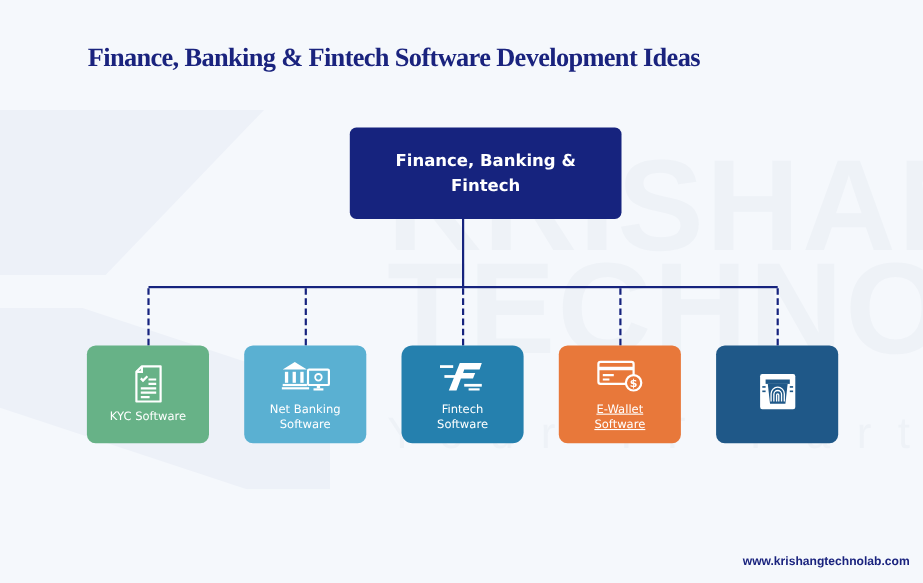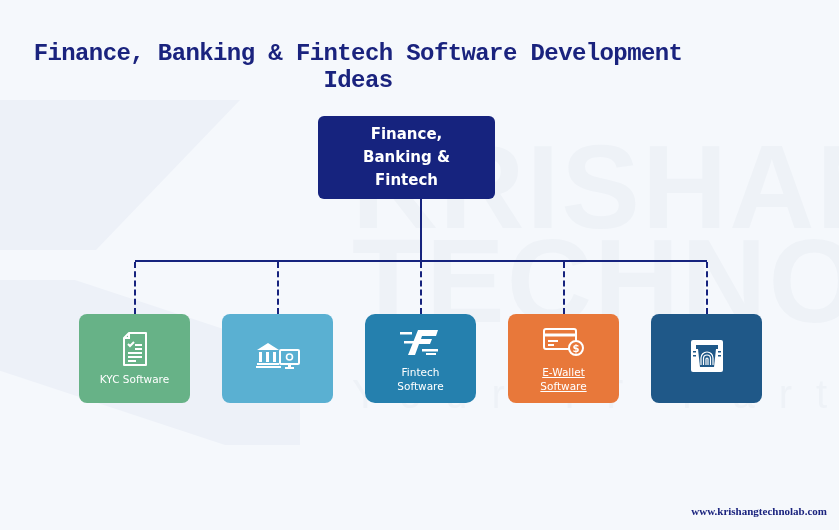--- a/index.html
+++ b/index.html
@@ -1,28 +1,28 @@
 <!DOCTYPE html>
 <html><head>
 <meta charset="utf-8">
 <style>
   * { margin:0; padding:0; box-sizing:border-box; }
   html, body { width:839px; height:530px; overflow:hidden; }
   body { background:#f5f8fc; position:relative; font-family:"DejaVu Sans", sans-serif; }
   .wm-shape { position:absolute; background:#edf1f8; }
   .wm-text { position:absolute; font-family:"Liberation Sans", sans-serif; font-weight:bold; color:#eef2f7; letter-spacing:2px; line-height:1; white-space:nowrap; }
   .wm-sub { position:absolute; font-family:"Liberation Sans", sans-serif; color:#eef2f7; font-size:40px; letter-spacing:24px; white-space:nowrap; }
-  .title { position:absolute; top:40px; left:0; width:716px; text-align:center; font-family:Liberation Mono, monospace; font-weight:bold; font-size:24px; color:#1a237e; letter-spacing:-0.6px; }
-  .root { position:absolute; left:318px; top:116px; width:177px; height:83px; background:#16237e; border-radius:6px; color:#fff; display:flex; align-items:center; justify-content:center; text-align:center; font-weight:bold; font-size:15px; line-height:23px; padding:0 20px; }
+  .title { position:absolute; top:40px; left:0; width:716px; text-align:center; font-family:Liberation Serif, serif; font-weight:bold; font-size:24px; color:#1a237e; letter-spacing:-0.6px; }
+  .root { position:absolute; left:318px; top:116px; width:247px; height:83px; background:#16237e; border-radius:6px; color:#fff; display:flex; align-items:center; justify-content:center; text-align:center; font-weight:bold; font-size:15px; line-height:23px; padding:0 20px; }
   .vline { position:absolute; left:420px; top:199px; width:2px; height:63px; background:#16237e; }
   .hline { position:absolute; left:135px; top:260px; width:572px; height:2px; background:#16237e; }
   .dash { position:absolute; top:262px; width:0; height:52px; border-left:2px dashed #16237e; }
   .child { position:absolute; top:314px; width:111px; height:89px; border-radius:8px; color:#fff; text-align:center; display:flex; flex-direction:column; align-items:center; justify-content:center; font-size:10.5px; line-height:14px; }
   .child .ico { width:36px; height:34px; display:flex; align-items:center; justify-content:center; margin-bottom:6px; }
-  .footer { position:absolute; right:12px; bottom:13px; font-family:Liberation Serif, serif; font-weight:bold; font-size:11px; color:#1a237e;margin-left:12px; }
+  .footer { position:absolute; right:12px; bottom:13px; font-family:Liberation Sans, sans-serif; font-weight:bold; font-size:11px; color:#1a237e;margin-left:12px; }
 </style>
 </head>
 <body>
 
 <div class="wm-shape" style="left:0;top:100px;width:240px;height:150px;clip-path:polygon(0 0,100% 0,40% 100%,0 100%);"></div>
 <div class="wm-shape" style="left:0;top:280px;width:300px;height:165px;clip-path:polygon(0 0,25% 0,100% 45%,100% 100%,75% 100%,0 55%);"></div>
 <div class="wm-text" style="left:352px;top:128px;font-size:118px;">KRISHANG</div>
 <div class="wm-text" style="left:352px;top:222px;font-size:118px;">TECHNOLAB</div>
 <div class="wm-sub" style="left:352px;top:372px;">Your IT Partner</div>
 
@@ -64,20 +64,21 @@
       <rect x="10" y="10" width="3" height="10"></rect>
       <rect x="17" y="10" width="3" height="10"></rect>
       <rect x="1" y="21" width="22" height="2"></rect>
       <rect x="0" y="24" width="25" height="2"></rect>
       <rect x="24" y="8" width="19" height="14" rx="1" fill="none" stroke="#fff" stroke-width="2"></rect>
       <circle cx="33.5" cy="15" r="3" fill="none" stroke="#fff" stroke-width="1.6"></circle>
       <rect x="32" y="22" width="3" height="3"></rect>
       <rect x="29" y="25" width="9" height="2"></rect>
     </svg>
   </div>
+  <span style="width:80px;">Net Banking Software</span>
 </div>
 
 <div class="child" style="left:365px;background:#2580ae;border-radius:10px;">
   <div class="ico" style="width:46px;">
     <svg width="46" height="30" viewBox="0 0 46 30" fill="#fff">
       <path d="M20 3 H40 L38 9 H24 L23 12 H34 L32 17 H21 L17 28 H10 Z"></path>
       <rect x="2" y="5" width="12" height="2.5"></rect>
       <rect x="6" y="14" width="10" height="2.5"></rect>
       <rect x="24" y="22" width="16" height="2.5"></rect>
       <rect x="28" y="26" width="10" height="2"></rect>

